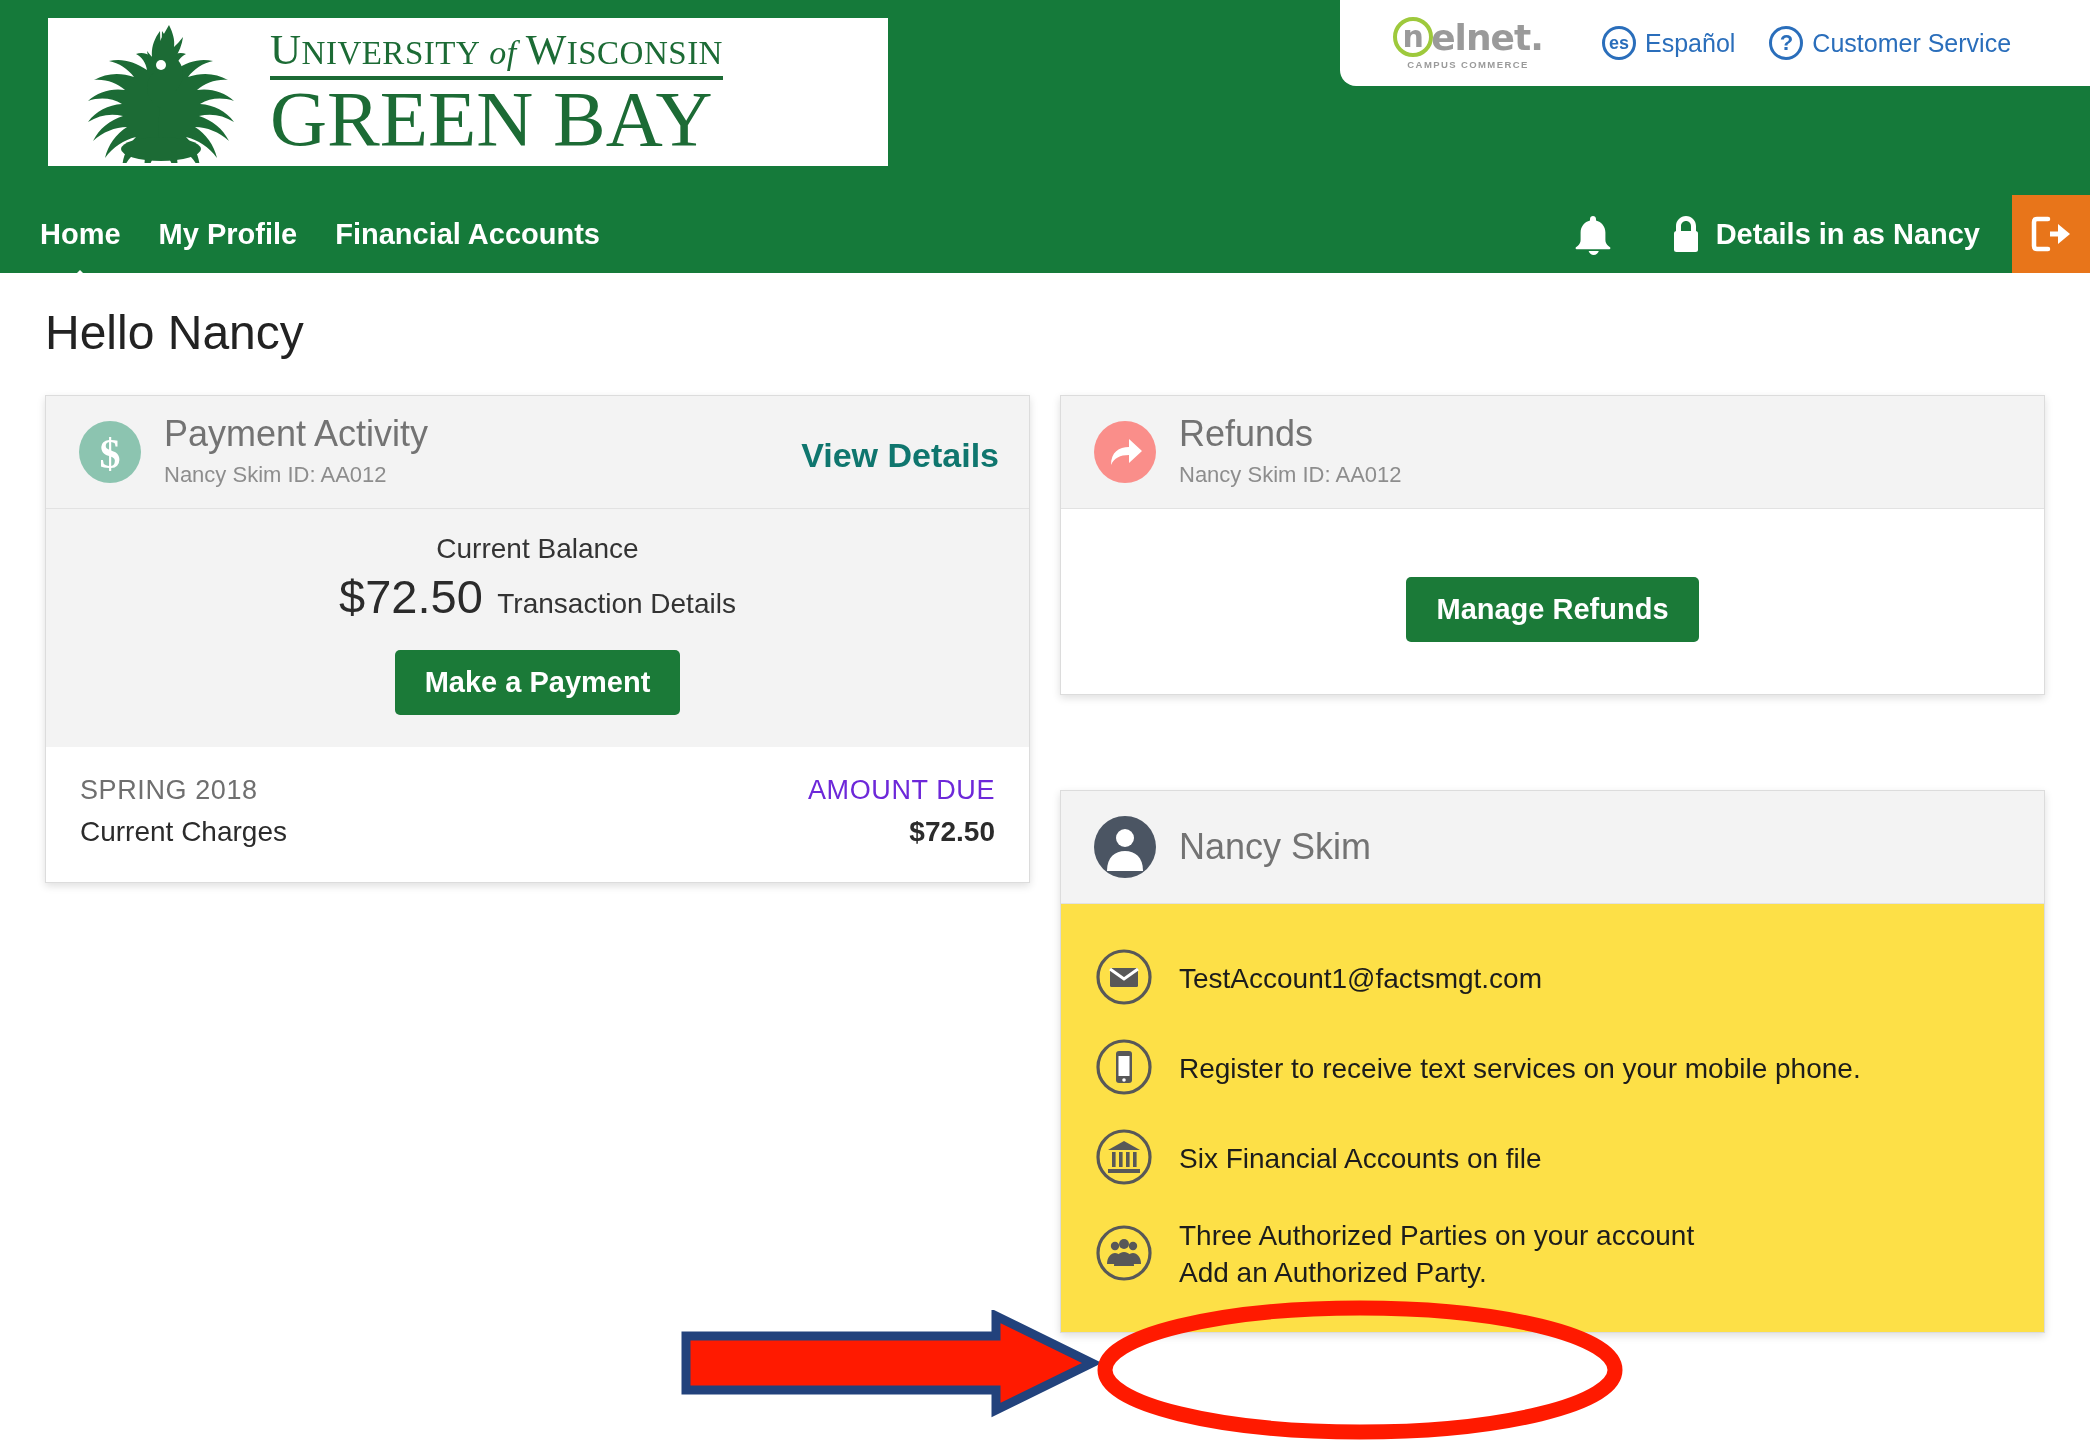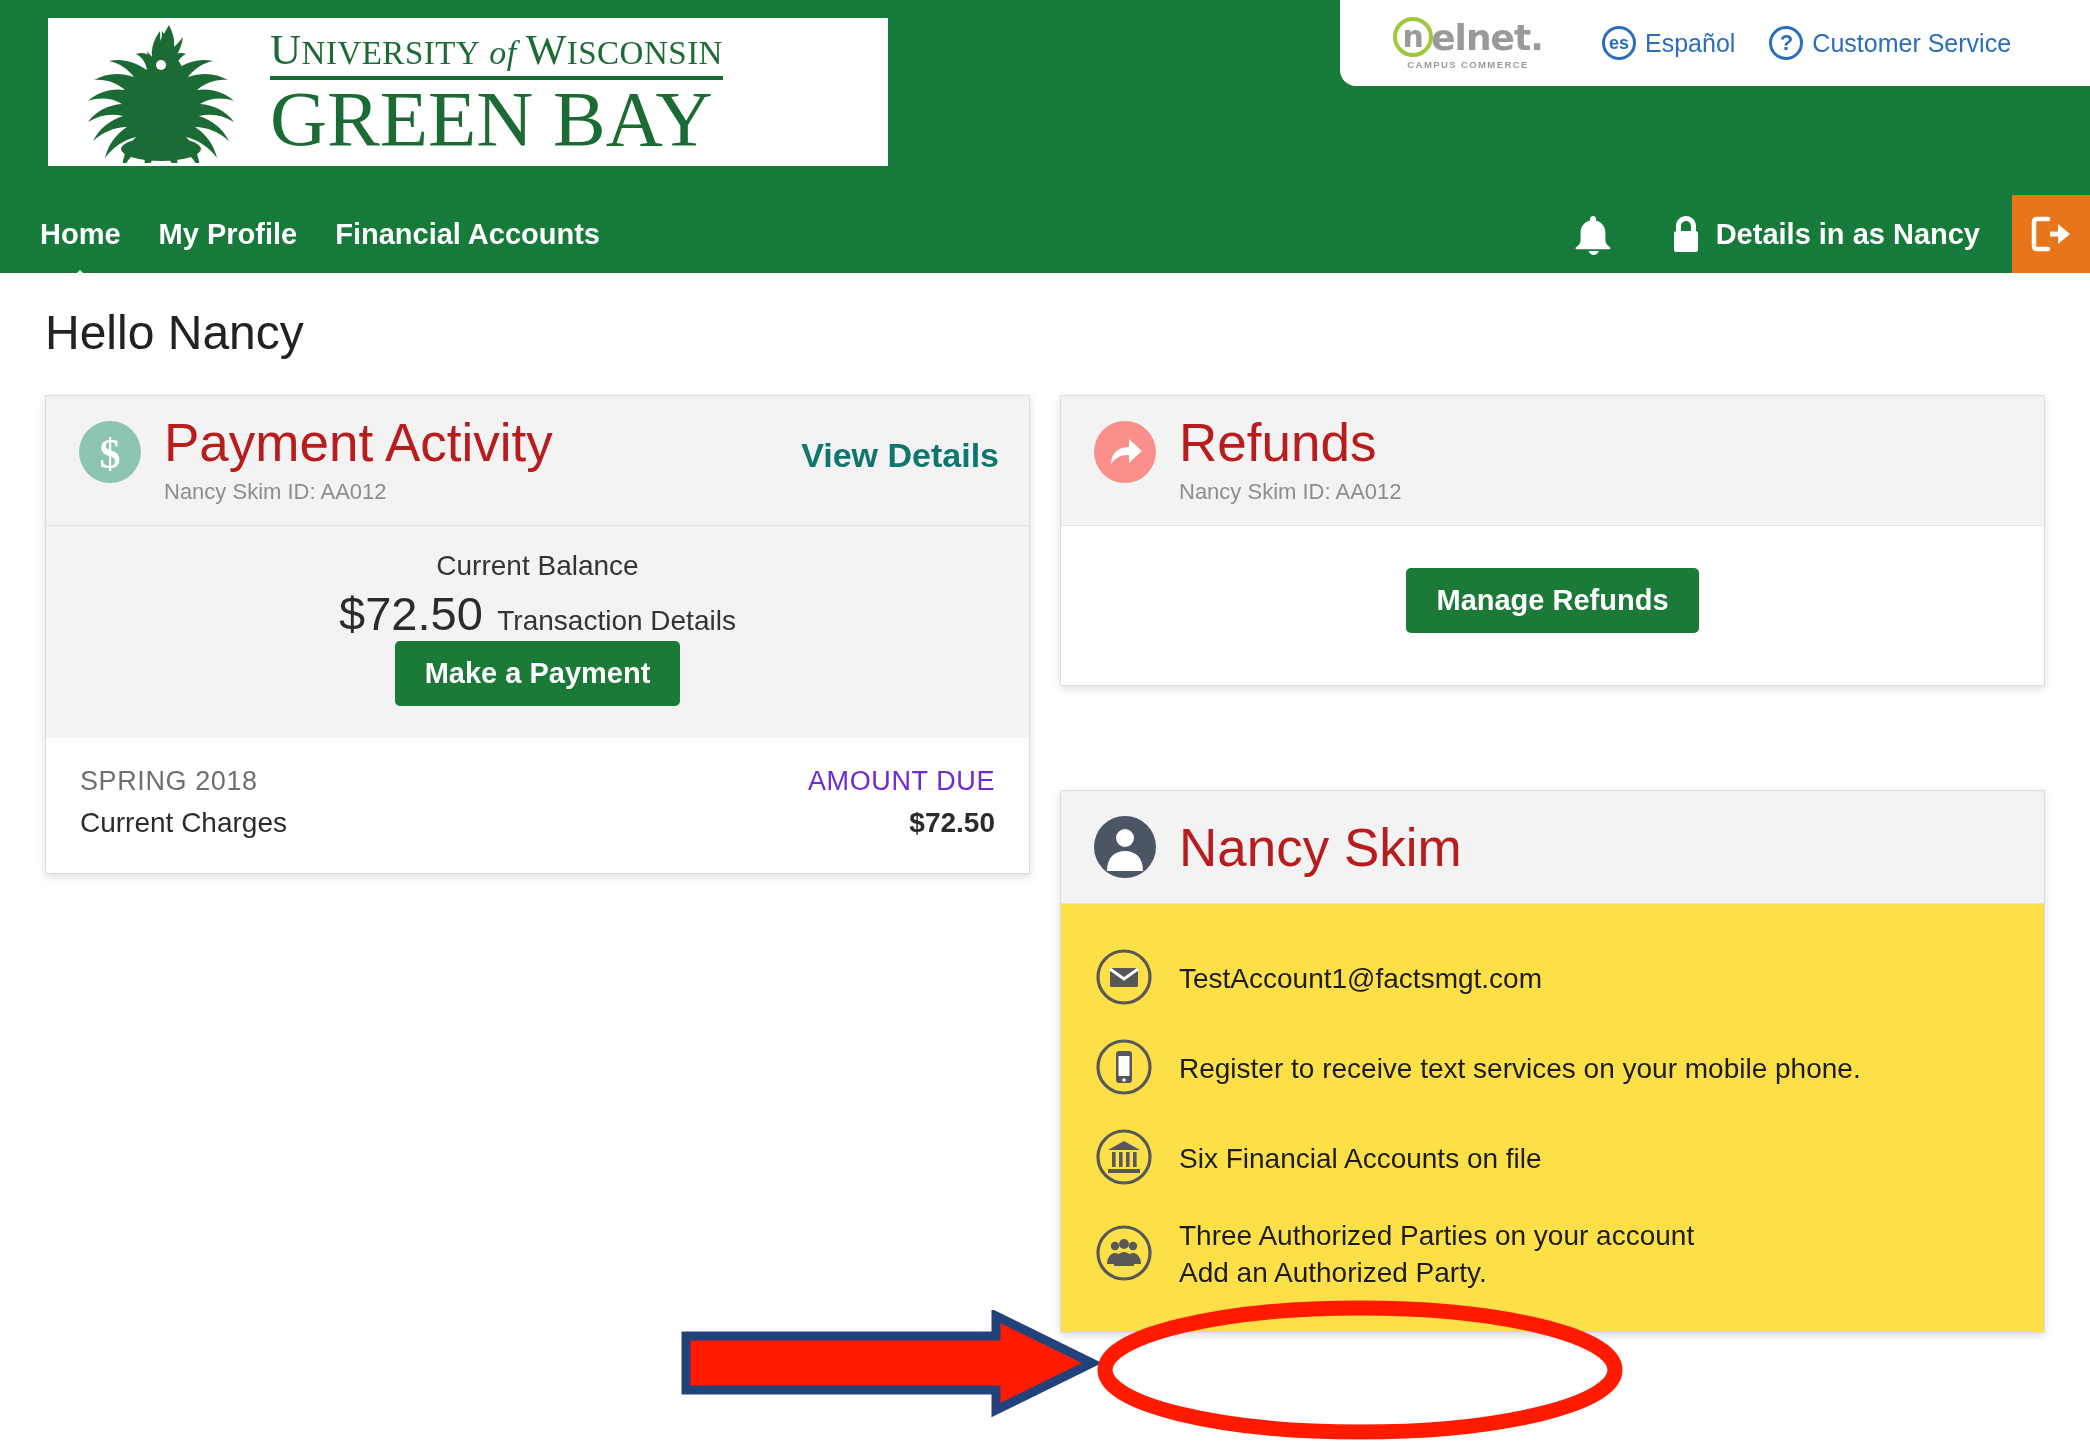--- a/index.html
+++ b/index.html
@@ -114,34 +114,34 @@
     position: absolute; background: #ffffff;
     border: 1px solid #dcdcdc;
     box-shadow: 0 3px 8px rgba(0,0,0,0.13);
   }
   .card-head {
     background: #f3f3f3; border-bottom: 1px solid #e2e2e2;
     padding: 20px 0 20px 0; position: relative;
   }
   .head-row { display: flex; align-items: flex-start; padding-left: 32px; }
   .head-icon { flex: 0 0 auto; margin-right: 22px; margin-top: 4px; }
-  .card-title { font-size: 53px; color: #b91c1c; line-height: 1; font-weight: normal; }
+  .card-title { font-size: 36px; color: #737373; line-height: 1; font-weight: normal; }
   .card-sub { font-size: 22px; color: #8d8d8d; margin-top: 10px; }
   .view-details {
     position: absolute; right: 30px; top: 40px;
     font-size: 34px; color: #0f766e; cursor: pointer; font-weight: bold;
   }
 
   .balance-area { text-align: center; padding: 24px 0 32px 0; background:#f3f3f3; }
   .bal-label { font-size: 28px; color: #333333; }
   .bal-row { margin-top: 4px; white-space: nowrap; }
   .bal-amount { font-size: 47px; color: #2b2b2b; }
   .bal-tx { font-size: 28px; color: #333333; margin-left: 10px; cursor: pointer; }
   .btn-green {
-    display: inline-block; 
+    display: inline-block; margin-top: 26px;
     background: #1B7A38; color: #ffffff; font-size: 29px; font-weight: bold;
     padding: 16px 30px; border-radius: 5px; border: none; cursor: pointer;
     font-family: "Liberation Sans", sans-serif;
   }
 
   .charges-row {
     display: flex; justify-content: space-between; align-items: flex-start;
     padding: 28px 34px 34px 34px; background: #ffffff;
   }
   .chg-term { font-size: 27px; color: #6f6f6f; letter-spacing: 0.6px; }

